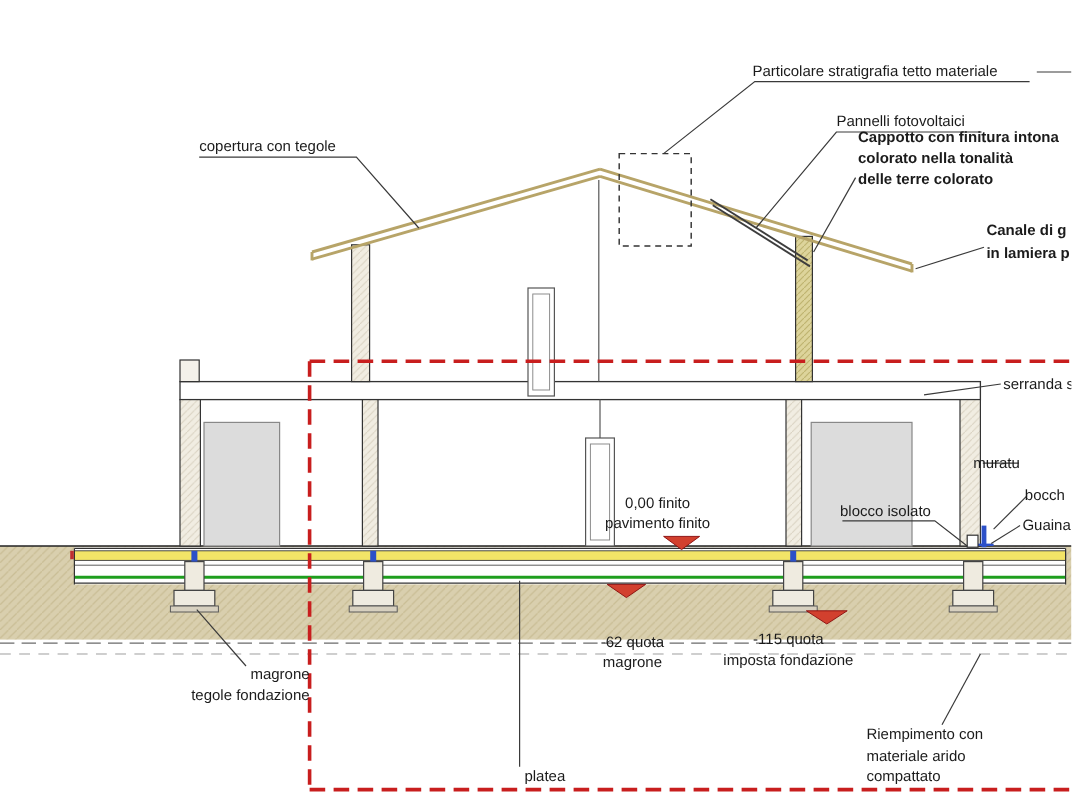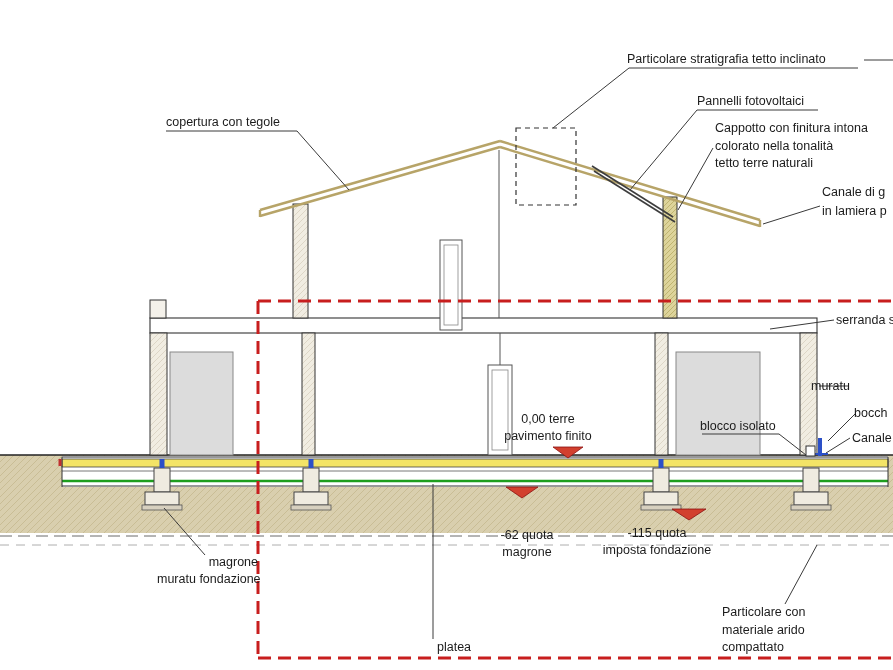--- a/index.html
+++ b/index.html
@@ -160,66 +160,66 @@
 
     <g stroke="#c81e1e" stroke-width="3" stroke-dasharray="13 7" fill="none">
       <line x1="258" y1="301" x2="893" y2="301"></line>
       <line x1="258" y1="301" x2="258" y2="658"></line>
       <line x1="258" y1="658" x2="893" y2="658"></line>
     </g>
   </svg>
 
   <div class="label" style="left:166px;top:114px;text-align:center;">copertura con tegole</div>
 
-  <div class="label" style="left:627px;top:51px;">Particolare stratigrafia tetto inclinato</div>
+  <div class="label" style="left:627px;top:51px;">Particolare stratigrafia tetto materiale</div>
 
   <div class="label" style="left:697px;top:93px;">Pannelli fotovoltaici</div>
 
-  <div class="label lh17" style="left:715px;top:120px;">
+  <div class="label lh17" style="left:715px;top:106px;font-weight:bold;">
     <span>Cappotto con finitura intona</span>
     <span>colorato nella tonalità</span>
-    <span>tetto terre naturali</span>
-  </div>
-
-  <div class="label lh19" style="left:822px;top:183px;">
+    <span>delle terre colorato</span>
+  </div>
+
+  <div class="label lh19" style="left:822px;top:183px;font-weight:bold;">
     <span>Canale di g</span>
     <span>in lamiera p</span>
   </div>
 
   <div class="label" style="left:836px;top:312px;">serranda s</div>
 
   <div class="label" style="left:811px;top:378px;text-align:right;">muratu</div>
 
   <div class="label" style="left:854px;top:405px;text-align:center;">bocch</div>
 
-  <div class="label" style="left:852px;top:430px;">Canale</div>
+  <div class="label" style="left:852px;top:430px;">Guaina</div>
 
   <div class="label" style="left:700px;top:418px;text-align:right;">blocco isolato</div>
 
   <div class="label center" style="left:486px;top:411px;width:124px;">
-    <span>0,00 terre</span>
+    <span>0,00 finito</span>
     <span>pavimento finito</span>
   </div>
 
   <div class="label center" style="left:477px;top:503px;width:100px;margin-top:24px;">
     <span>-62 quota</span>
     <span>magrone</span>
   </div>
 
   <div class="label center" style="left:596px;top:525px;width:122px;text-align:center;">
     <span>-115 quota</span>
     <span>imposta fondazione</span>
   </div>
 
   <div class="label right" style="left:157px;top:554px;width:101px;">
     <span>magrone</span>
-    <span>muratu fondazione</span>
+    <span>tegole fondazione</span>
   </div>
 
   <div class="label" style="left:437px;top:639px;">platea</div>
 
   <div class="label lh17" style="left:722px;top:604px;">
-    <span>Particolare con</span>
+    <span>Riempimento con</span>
     <span>materiale arido</span>
     <span>compattato</span>
   </div>
 
 </div>
 
 </body></html>

